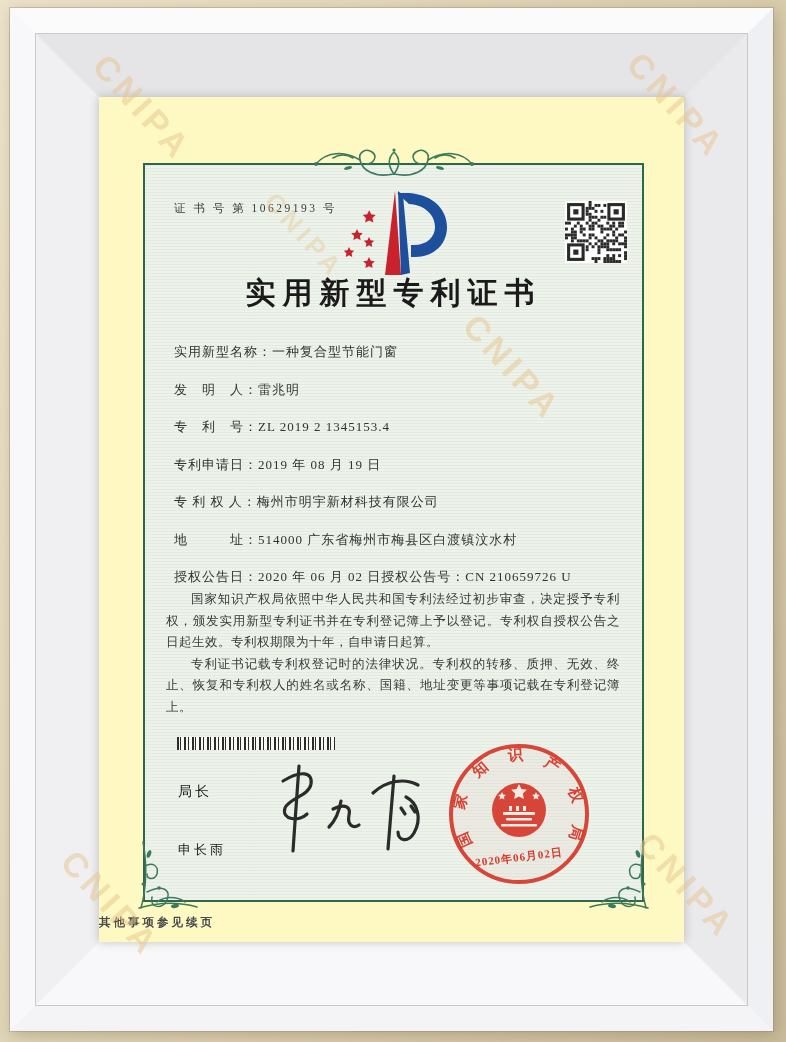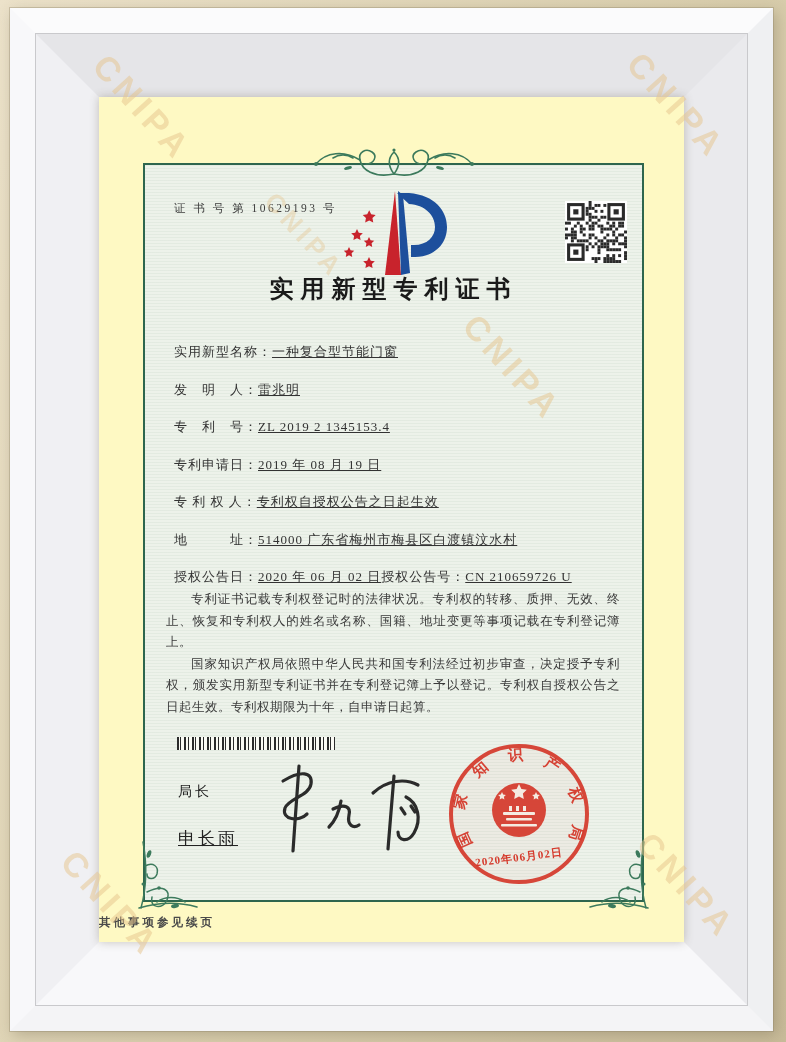--- a/index.html
+++ b/index.html
@@ -17,33 +17,33 @@
   .paper{position:absolute;inset:0;background:#fef9c3;box-shadow:0 0 9px rgba(80,70,45,.3);}
   
   .green-box{position:absolute;left:44px;top:66px;right:40px;bottom:40px;
     border:2.5px solid #2e664e;
     background:#edf2ea;
     background-image:repeating-linear-gradient(180deg,rgba(110,150,120,.08) 0 1px,transparent 1px 3px);}
   .certno{position:absolute;left:29px;top:36px;font-size:11.5px;letter-spacing:2.5px;color:#3c3c3c;}
   .logo{position:absolute;left:190px;top:20px;width:125px;height:94px;}
   .qr{position:absolute;left:420px;top:36px;width:62px;height:62px;background:#fff;}
   .title{position:absolute;left:0;right:0;top:108px;text-align:center;
-    font-size:24px;font-weight:bold;letter-spacing:7px;color:#1a1a1a;}
+    font-size:30px;font-weight:bold;letter-spacing:7px;color:#1a1a1a;}
   .fields{position:absolute;left:29px;right:24px;top:178px;font-size:13px;color:#333;}
-  .frow{height:22px;margin-bottom:15.5px;white-space:nowrap;text-decoration:underline;}
+  .frow{height:22px;margin-bottom:15.5px;white-space:nowrap;}
   .flabel{display:inline-block;letter-spacing:1px;}
   .fvalue{letter-spacing:1px;}
   .frow-split .cell2{}
   .body-text{position:absolute;left:21px;right:22px;top:424px;
     font-size:12.5px;line-height:21.5px;color:#3a3a3a;text-align:justify;}
   .body-text p{margin:0;text-indent:2em;letter-spacing:.5px;}
   .barcode{position:absolute;left:32px;top:572px;width:158px;height:13px;
     background:repeating-linear-gradient(90deg,#2b2b2b 0 2px,#fbfbf5 2px 3px,#2b2b2b 3px 4px,#fbfbf5 4px 7px,#2b2b2b 7px 9px,#fbfbf5 9px 11px,#2b2b2b 11px 12px,#fbfbf5 12px 15px);}
   .signer-title{position:absolute;left:33px;top:618px;font-size:14px;letter-spacing:3px;color:#222;}
-  .signer-name{position:absolute;left:33px;top:662px;font-size:17px;letter-spacing:3px;color:#222;text-decoration:underline;}
+  .signer-name{position:absolute;left:33px;top:676px;font-size:13px;letter-spacing:3px;color:#222;}
   .signature{position:absolute;left:110px;top:596px;width:175px;height:95px;}
   .seal{position:absolute;left:300px;top:575px;width:148px;height:148px;}
   .page-num{position:absolute;left:0;right:0;top:714px;text-align:center;
     font-size:11px;letter-spacing:2px;color:#333;}
   .cont-note{position:absolute;left:0;right:0;top:818px;text-align:left;
     font-size:11.5px;letter-spacing:3px;color:#4a4a4a;font-weight:bold;}
   
   .flourish{position:absolute;left:50%;top:-21px;transform:translateX(-50%);width:182px;height:42px;}
   .corner{position:absolute;width:64px;height:76px;}
   .corner-bl{left:-10px;bottom:-12px;}
@@ -298,33 +298,33 @@
             <div class="frow">
               <span class="flabel">发　明　人：</span><span class="fvalue">雷兆明</span>
             </div>
             <div class="frow">
               <span class="flabel">专　利　号：</span><span class="fvalue">ZL 2019 2 1345153.4</span>
             </div>
             <div class="frow">
               <span class="flabel">专利申请日：</span><span class="fvalue">2019 年 08 月 19 日</span>
             </div>
             <div class="frow">
-              <span class="flabel">专 利 权 人：</span><span class="fvalue">专利权自授权公告之日起生效</span>
+              <span class="flabel">专 利 权 人：</span><span class="fvalue">梅州市明宇新材科技有限公司</span>
             </div>
             <div class="frow">
               <span class="flabel">地　　　址：</span><span class="fvalue">514000 广东省梅州市梅县区白渡镇汶水村</span>
             </div>
             <div class="frow frow-split">
               <span class="flabel">授权公告日：</span><span class="fvalue">2020 年 06 月 02 日</span><span class="cell2"><span class="flabel">授权公告号：</span><span class="fvalue">CN 210659726 U</span></span>
             </div>
           </div>
 
           <div class="body-text">
+            <p>国家知识产权局依照中华人民共和国专利法经过初步审查，决定授予专利权，颁发实用新型专利证书并在专利登记簿上予以登记。专利权自授权公告之日起生效。专利权期限为十年，自申请日起算。</p>
             <p>专利证书记载专利权登记时的法律状况。专利权的转移、质押、无效、终止、恢复和专利权人的姓名或名称、国籍、地址变更等事项记载在专利登记簿上。</p>
-            <p>国家知识产权局依照中华人民共和国专利法经过初步审查，决定授予专利权，颁发实用新型专利证书并在专利登记簿上予以登记。专利权自授权公告之日起生效。专利权期限为十年，自申请日起算。</p>
           </div>
 
           <div class="barcode"></div>
 
           <div class="signer-title">局长</div>
           <div class="signer-name">申长雨</div>
 
           <svg class="signature" viewBox="0 0 175 95">
             <g fill="none" stroke="#1b1b1b" stroke-width="3.2" stroke-linecap="round" opacity=".92">
               <path d="M28,20 C46,9 58,11 56,23 C54,35 34,37 30,47 C26,59 44,61 52,53"></path>

